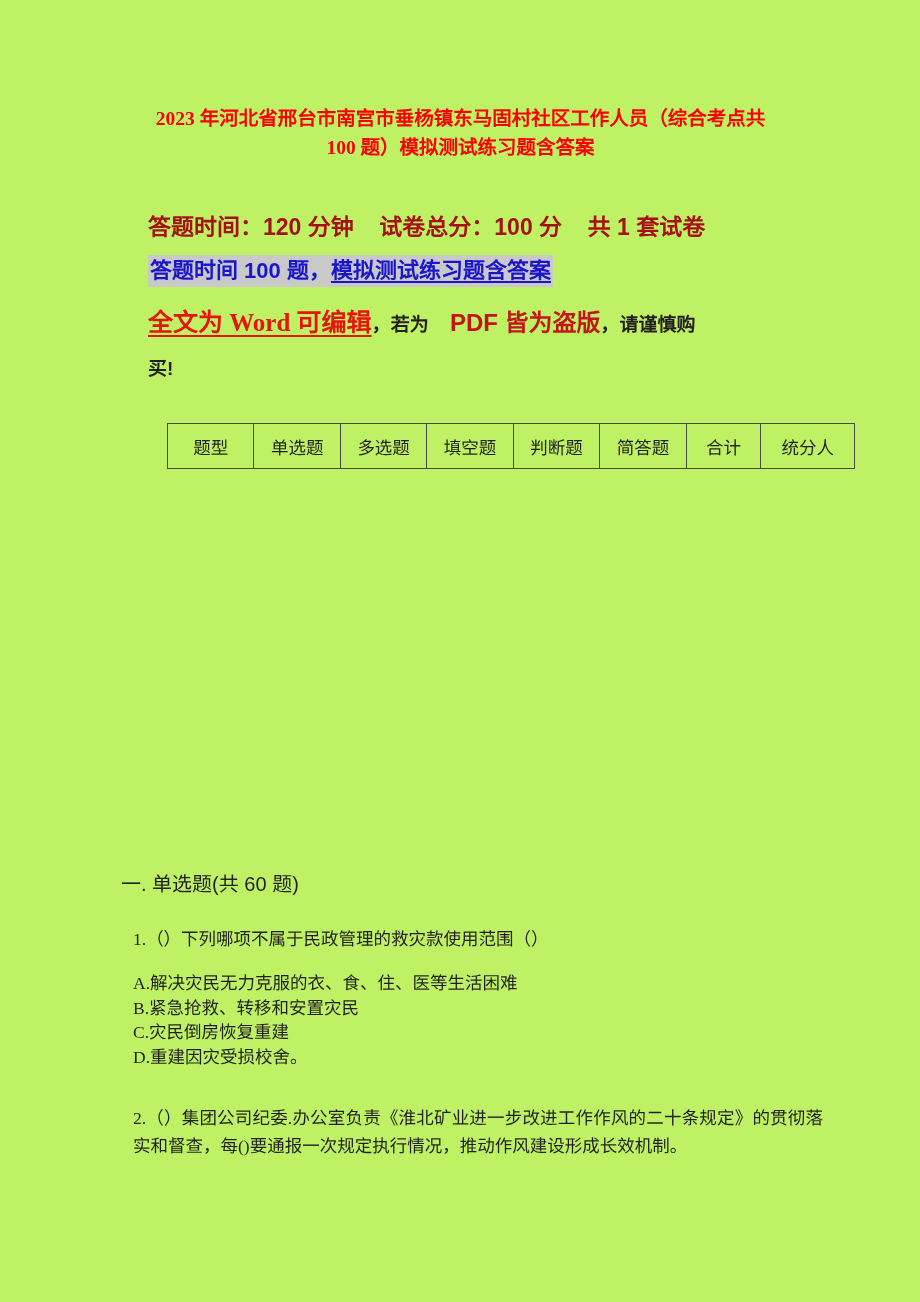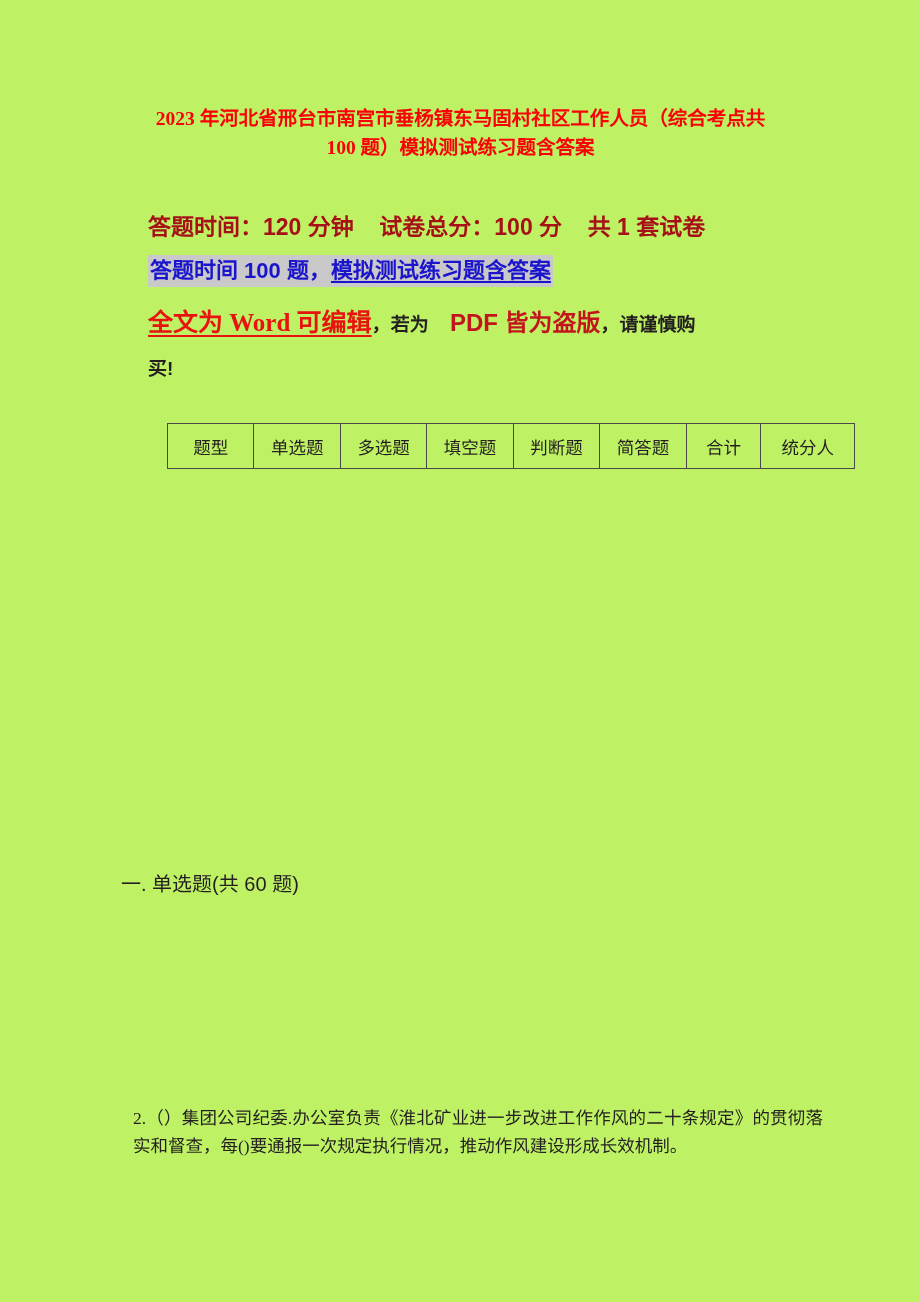--- a/index.html
+++ b/index.html
@@ -214,18 +214,27 @@
         <td class="c5">简答题</td>
         <td class="c6">合计</td>
         <td class="c7">统分人</td>
       </tr>
     </tbody>
   </table>
 
 
   <div class="section-heading">一. 单选题(共 60 题)</div>
 
+  <div class="question-block q1">
+    <div class="q-stem">1.（）下列哪项不属于民政管理的救灾款使用范围（）</div>
+    <div class="q-options">
+      <div class="q-option">A.解决灾民无力克服的衣、食、住、医等生活困难</div>
+      <div class="q-option">B.紧急抢救、转移和安置灾民</div>
+      <div class="q-option">C.灾民倒房恢复重建</div>
+      <div class="q-option">D.重建因灾受损校舍。</div>
+    </div>
+  </div>
 
   <div class="question-block q2">
     <div class="q-stem">2.（）集团公司纪委.办公室负责《淮北矿业进一步改进工作作风的二十条规定》的贯彻落实和督查，每()要通报一次规定执行情况，推动作风建设形成长效机制。</div>
   </div>
 
 </div>
 
 </body></html>

